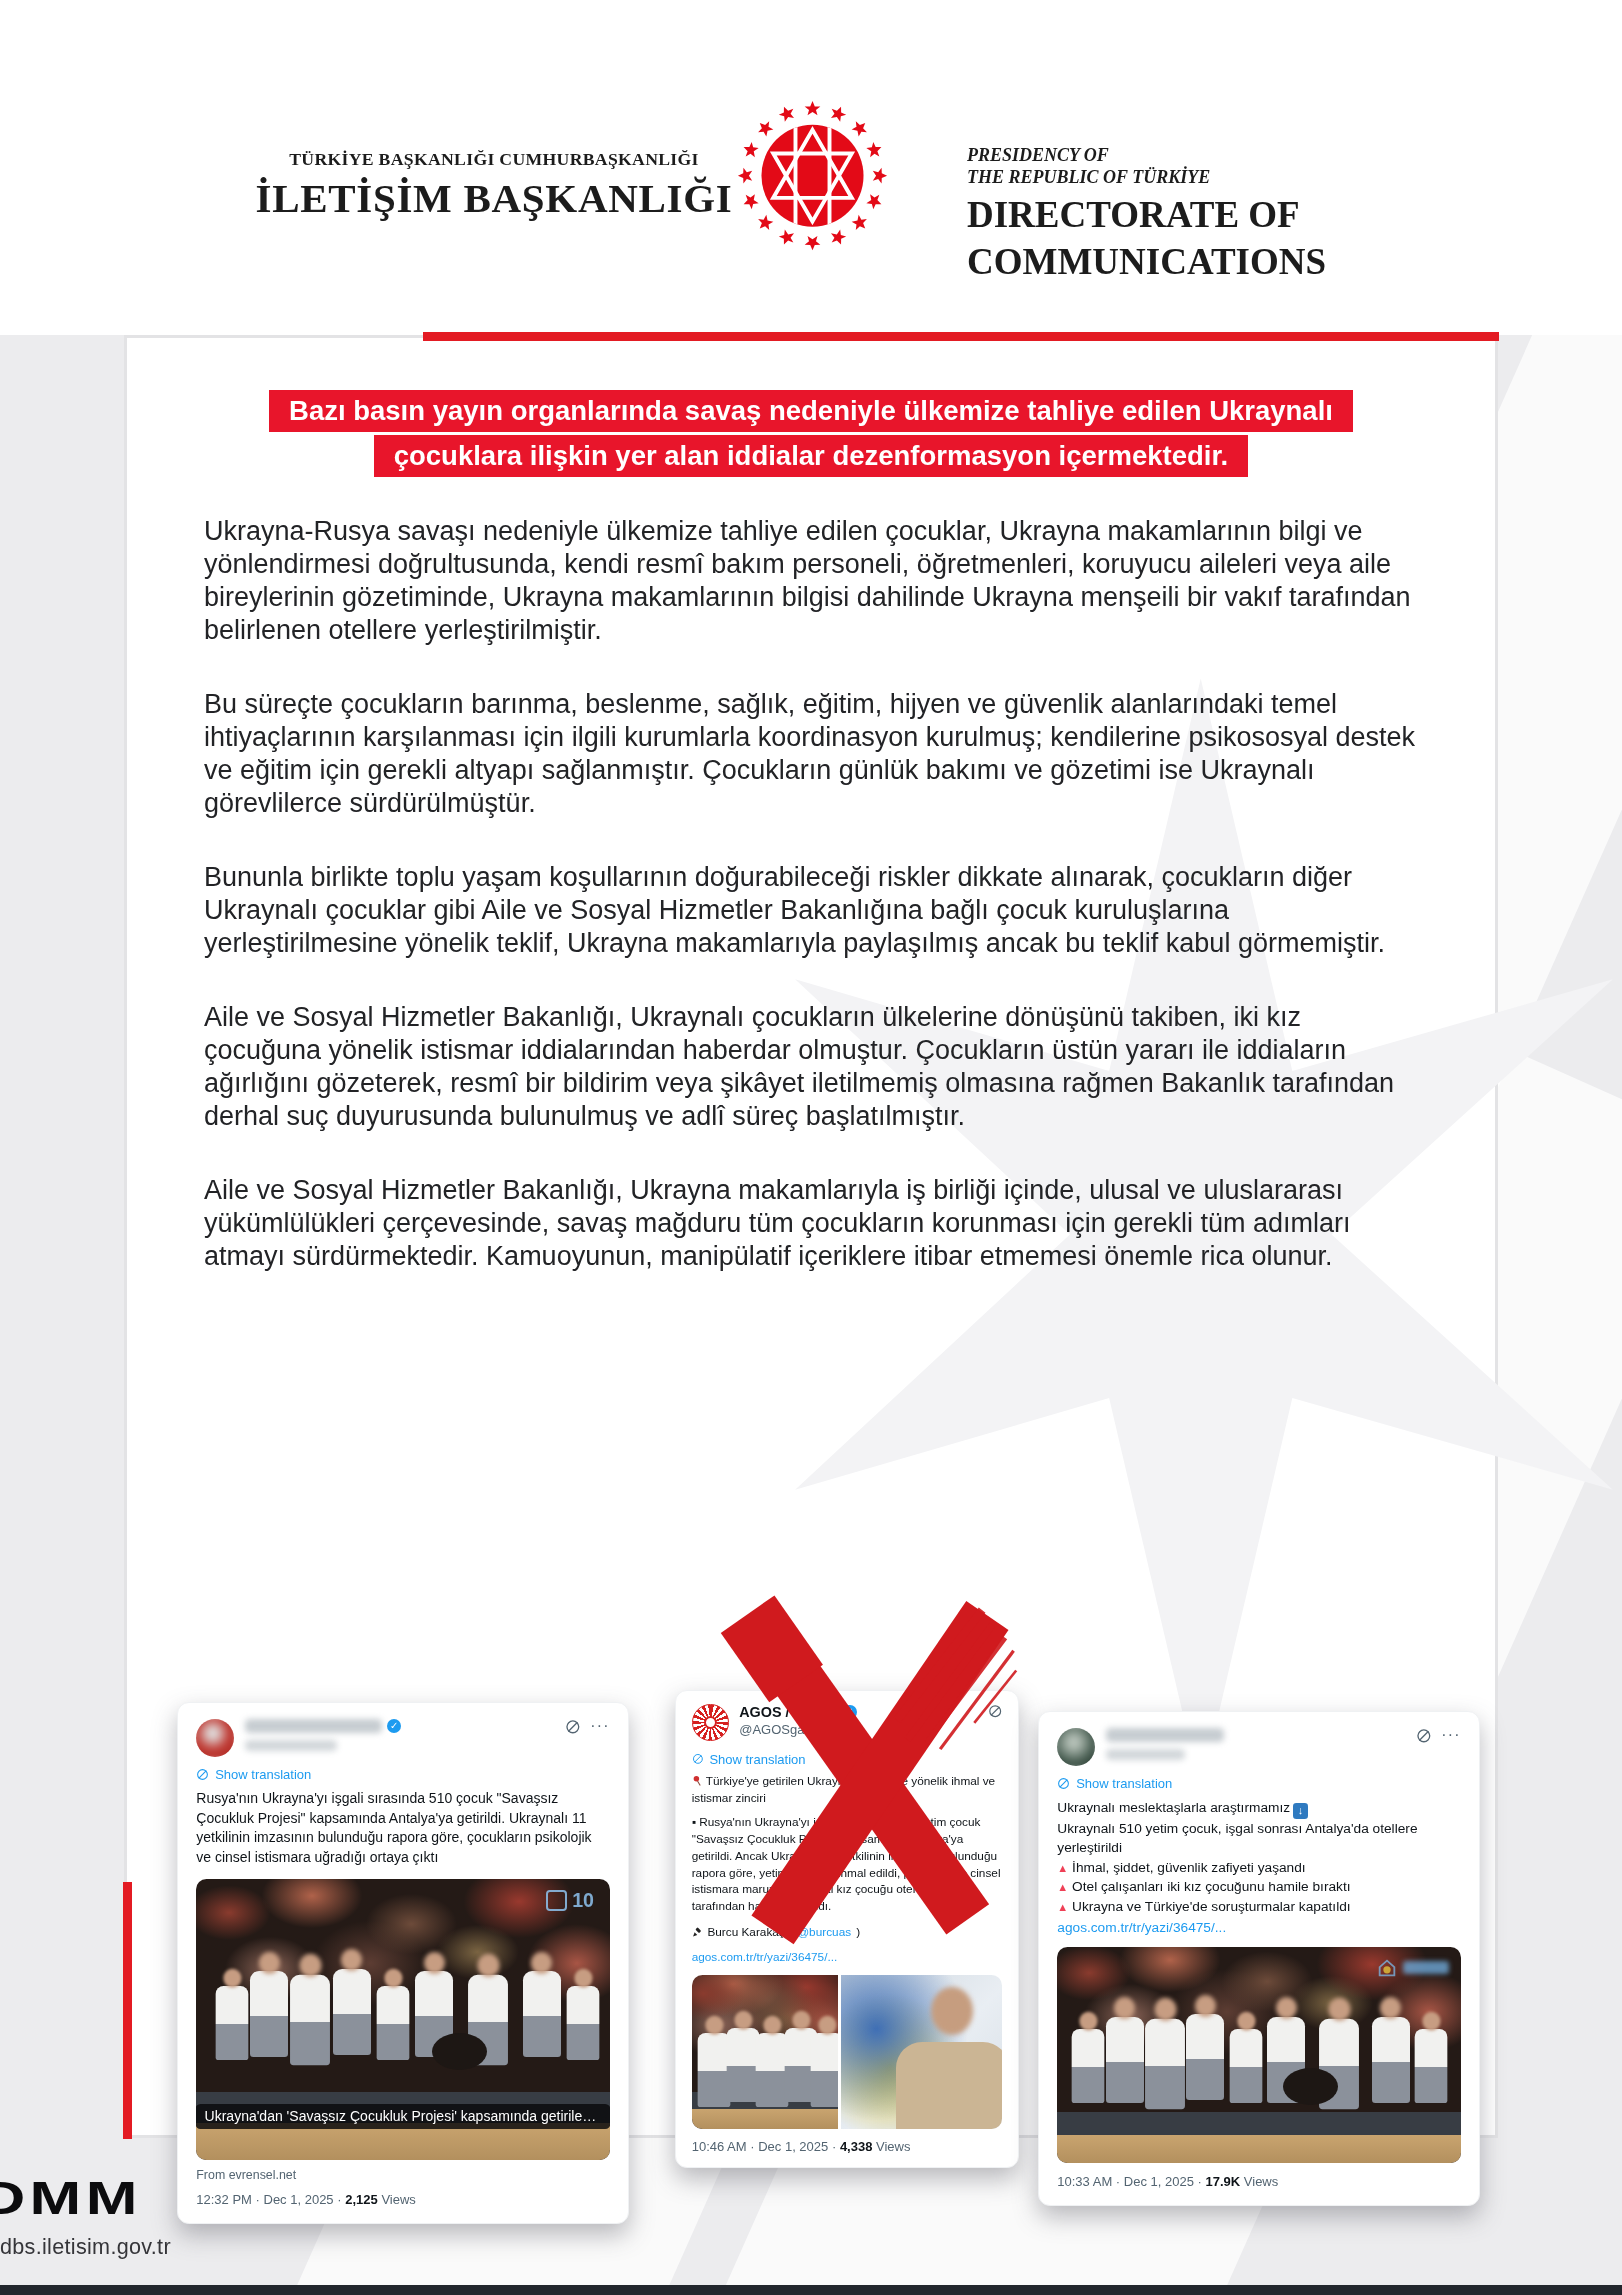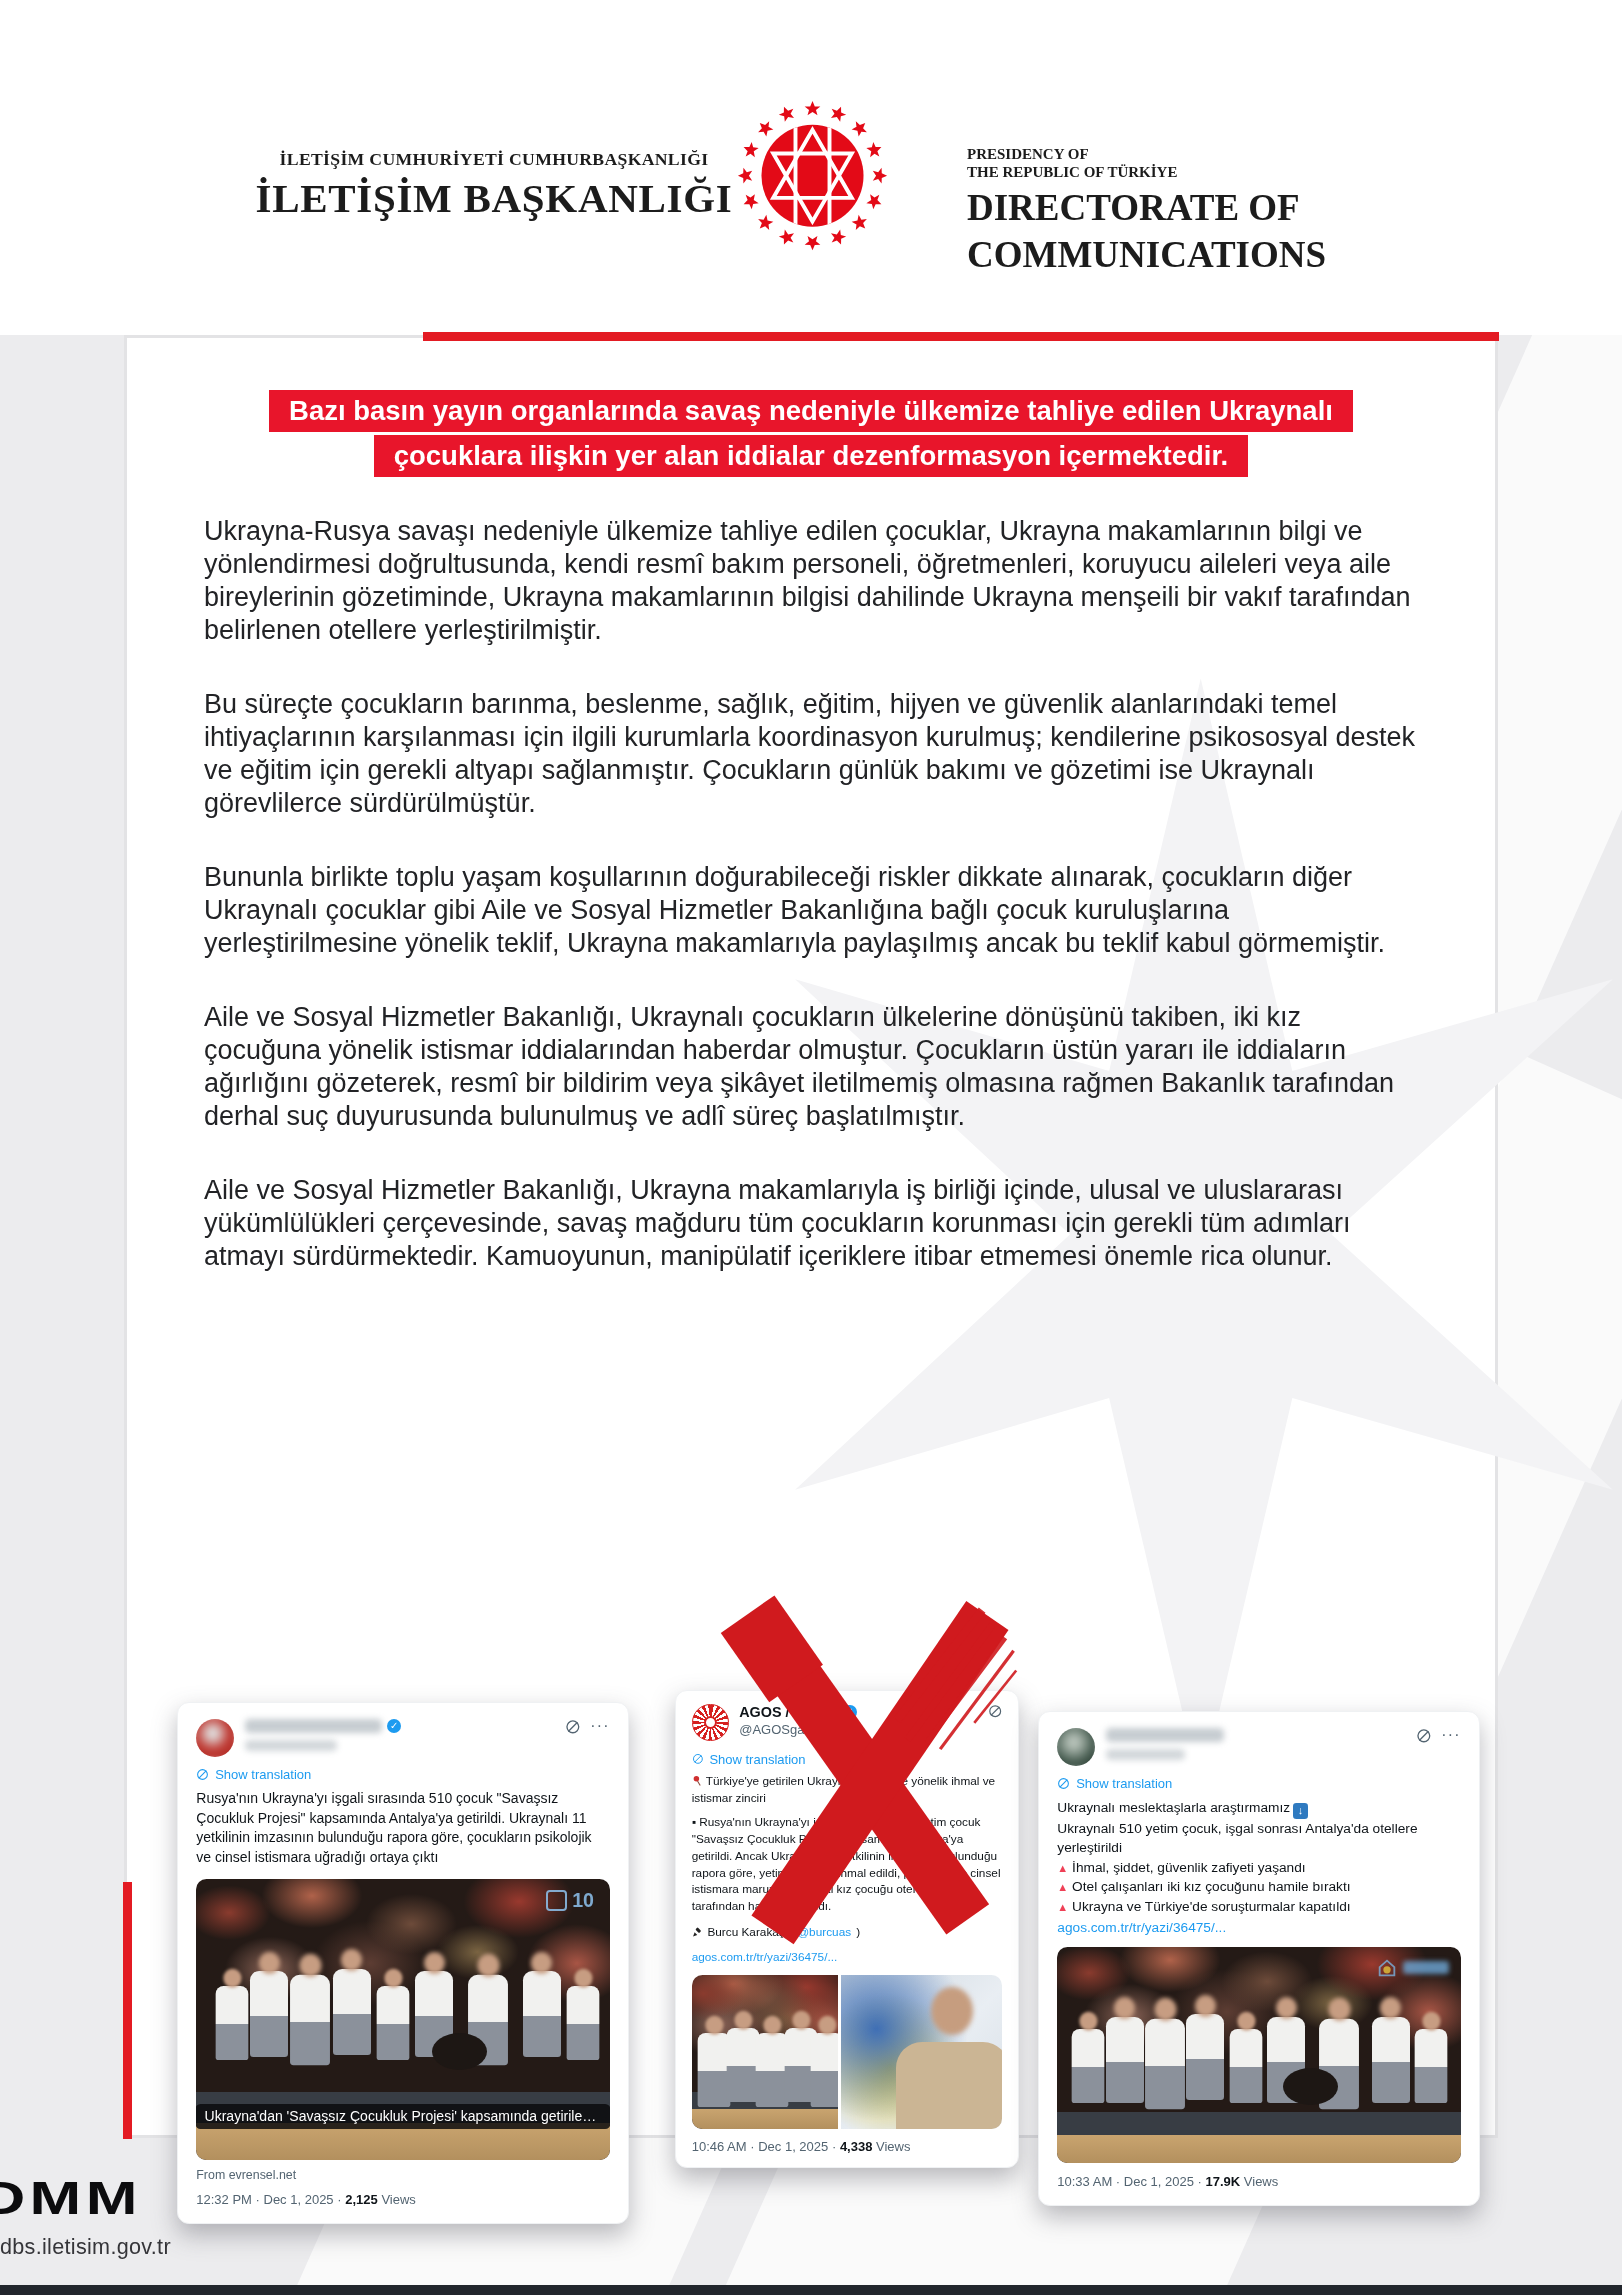--- a/index.html
+++ b/index.html
@@ -11,21 +11,21 @@
   .bgstripe.s2{width:340px;height:1440px;left:340px;top:1505px;transform:rotate(24deg);}
   .bgstripe.s3{width:275px;height:1047px;left:1374px;top:196px;transform:rotate(24deg);}
   .header-band{position:absolute;left:0;top:0;width:1623px;height:335px;background:#ffffff;z-index:1;}
 
   
   .org-left{position:absolute;left:216px;top:149px;width:556px;text-align:center;z-index:2;color:#1c1c1c;}
   .org-left .small{font-family:"Liberation Serif",serif;font-weight:bold;font-size:17.7px;letter-spacing:0.3px;}
   .org-left .big{font-family:"Liberation Serif",serif;font-weight:bold;font-size:41px;margin-top:3.9px;letter-spacing:0.7px;}
   .emblem{position:absolute;left:734px;top:93px;width:157px;height:164px;z-index:2;}
   .org-right{position:absolute;left:967px;top:145px;z-index:2;color:#1c1c1c;}
-  .org-right .small{font-family:"Liberation Serif",serif;font-weight:bold;font-size:15px;line-height:1.22;}
+  .org-right .small{font-family:"Liberation Serif",serif;font-weight:bold;font-size:18px;line-height:1.22;font-style:italic;}
   .org-right .big{font-family:"Liberation Serif",serif;font-weight:bold;font-size:37px;line-height:1.08;margin-top:6.5px;}
 
   
   .card{position:absolute;left:124px;top:335px;width:1374px;height:1803px;background:#fff;
         border:3.9px solid #e3e3e5;box-sizing:border-box;z-index:2;}
   .card .watermark{position:absolute;right:-118px;top:275px;width:818px;height:1243px;z-index:0;pointer-events:none;}
   .card-redbar-top{position:absolute;right:-3.9px;top:-6.5px;width:1076px;height:9.2px;background:#e31b23;}
   .card-redbar-left{position:absolute;left:-3.9px;bottom:-3.9px;width:9.2px;height:257px;background:#e31b23;}
   .card-inner{position:relative;z-index:1;height:100%;}
 
@@ -133,21 +133,21 @@
 </head>
 <body>
 
 <div class="page">
   <div class="bgstripe s1"></div>
   <div class="bgstripe s2"></div>
   <div class="bgstripe s3"></div>
   <div class="header-band"></div>
 
   <div class="org-left">
-    <div class="small">İLETİŞİM CUMHURİYETİ CUMHURBAŞKANLIĞI</div>
+    <div class="small">TÜRKİYE BAŞKANLIĞI CUMHURBAŞKANLIĞI</div>
     <div class="big">İLETİŞİM BAŞKANLIĞI</div>
   </div>
 
   <svg class="emblem" viewBox="0 0 240 250">
     <defs>
       <path id="rstar" d="M0 -12 L3.5 -3.9 12 -3.6 5.3 1.6 7.6 9.8 0 4.8 -7.6 9.8 -5.3 1.6 -12 -3.6 -3.5 -3.9 Z" fill="#e30a17"></path>
       <clipPath id="ec">
           <circle cx="120" cy="126" r="78"></circle>
         </clipPath>
     </defs>

